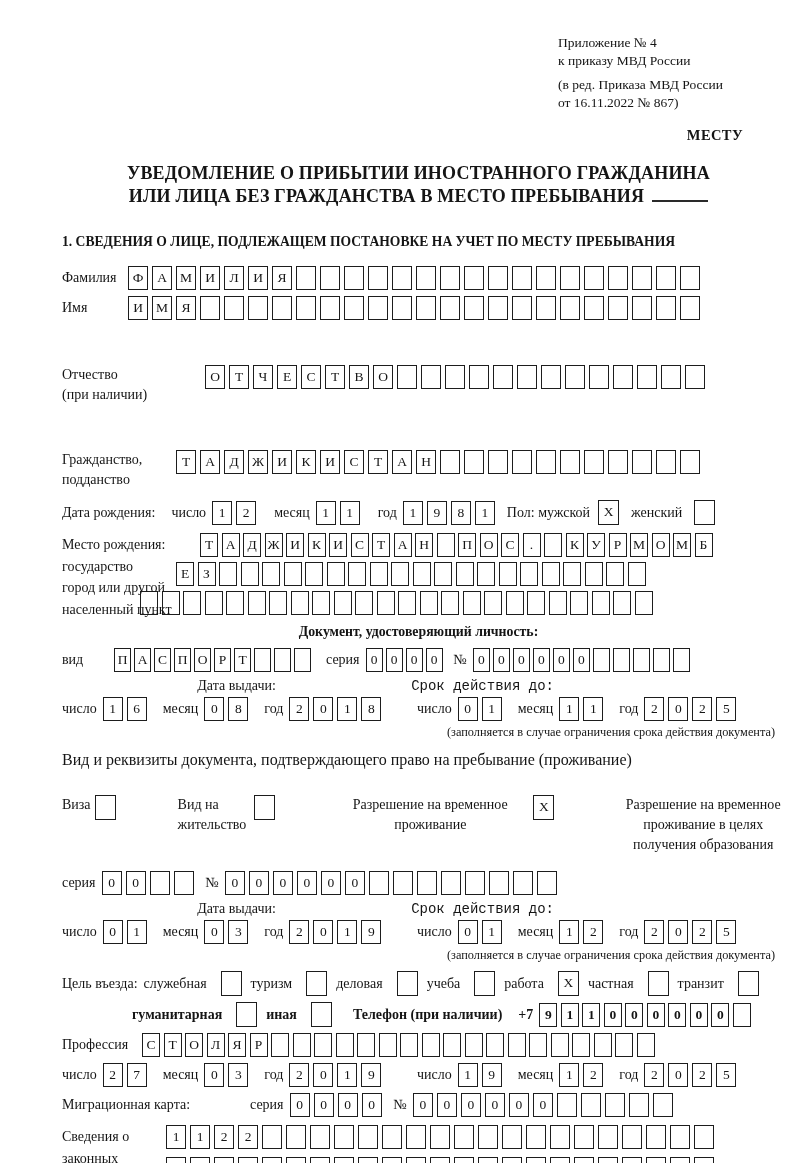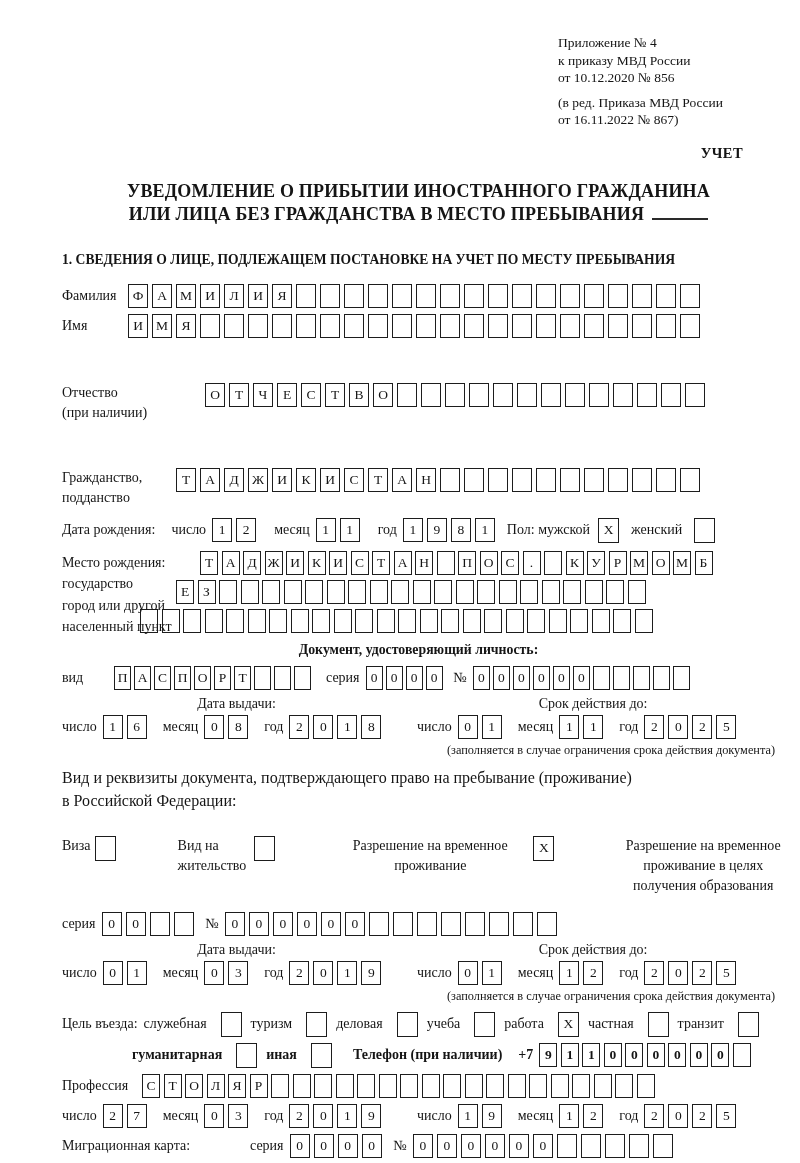--- a/index.html
+++ b/index.html
@@ -32,21 +32,21 @@
   .lblstack{position:absolute;left:0;top:1px;line-height:21.5px;}
   .brow{margin-bottom:5px;}
   .b1{margin-left:138px;} .b2{margin-left:114px;} .b3{margin-left:78px;}
   .rrow{margin-left:104px;margin-bottom:8px;}
 
   .dochead{text-align:center;font-weight:bold;font-size:13.8px;margin:4px 0 8px;}
 
   
   .dh{display:flex;font-size:14px;margin-bottom:3px;}
   .dh .c1{width:355px;text-align:center;}
-  .dh .c2{width:370px;text-align:center;}
+  .dh .c2{width:370px;font-family:Liberation Mono, monospace;}
   .dr{display:flex;align-items:center;font-size:14px;margin-bottom:4px;}
   .grp{display:flex;align-items:center;}
   .g1{width:355px;}
   .glbl{margin-right:6px;}
   .grp .cells{margin-right:12px;}
   .note{text-align:right;font-size:12.3px;margin-bottom:8px;}
 
   .para{font-size:16px;line-height:23px;margin-top:2px;}
 
   .optrow{display:flex;align-items:flex-start;font-size:14px;margin:24px 0 16px;gap:44px;}
@@ -61,27 +61,26 @@
   .mr6{margin-right:6px;} .ml12{margin-left:12px;} .ml8{margin-left:8px;} .ml16{margin-left:16px;} .ml18{margin-left:18px;}
 </style>
 </head>
 <body>
 
 <div class="page">
 
   <div class="hdr">
     <div>Приложение № 4</div>
     <div>к приказу МВД России</div>
-    <div>от 10.12.2020 № 856</div>
     <div class="grp2">
       <div>(в ред. Приказа МВД России</div>
       <div>от 16.11.2022 № 867)</div>
     </div>
   </div>
-  <div class="forma">УЧЕТ</div>
+  <div class="forma">МЕСТУ</div>
 
   <div class="title">
     <div>УВЕДОМЛЕНИЕ О ПРИБЫТИИ ИНОСТРАННОГО ГРАЖДАНИНА</div>
     <div><span>ИЛИ ЛИЦА БЕЗ ГРАЖДАНСТВА В МЕСТО ПРЕБЫВАНИЯ</span><span class="blankline"></span></div>
   </div>
 
   <div class="sec">1. СВЕДЕНИЯ О ЛИЦЕ, ПОДЛЕЖАЩЕМ ПОСТАНОВКЕ НА УЧЕТ ПО МЕСТУ ПРЕБЫВАНИЯ</div>
 
   <div class="frow">
     <span class="lbl" style="width:66px">Фамилия</span>
@@ -398,21 +397,20 @@
           <span class="cell">0</span>
           <span class="cell">2</span>
           <span class="cell">5</span>
         </span>
     </span>
   </div>
   <div class="note">(заполняется в случае ограничения срока действия документа)</div>
 
   <div class="para">
     <div>Вид и реквизиты документа, подтверждающего право на пребывание (проживание)</div>
-    <div>в Российской Федерации:</div>
   </div>
 
   <div class="optrow">
     <span class="opt">
       <span class="olbl">Виза</span>
       <span class="cells cbx" style="margin-left:4px">
           <span class="cell"></span>
         </span>
     </span>
     <span class="opt ml18">

